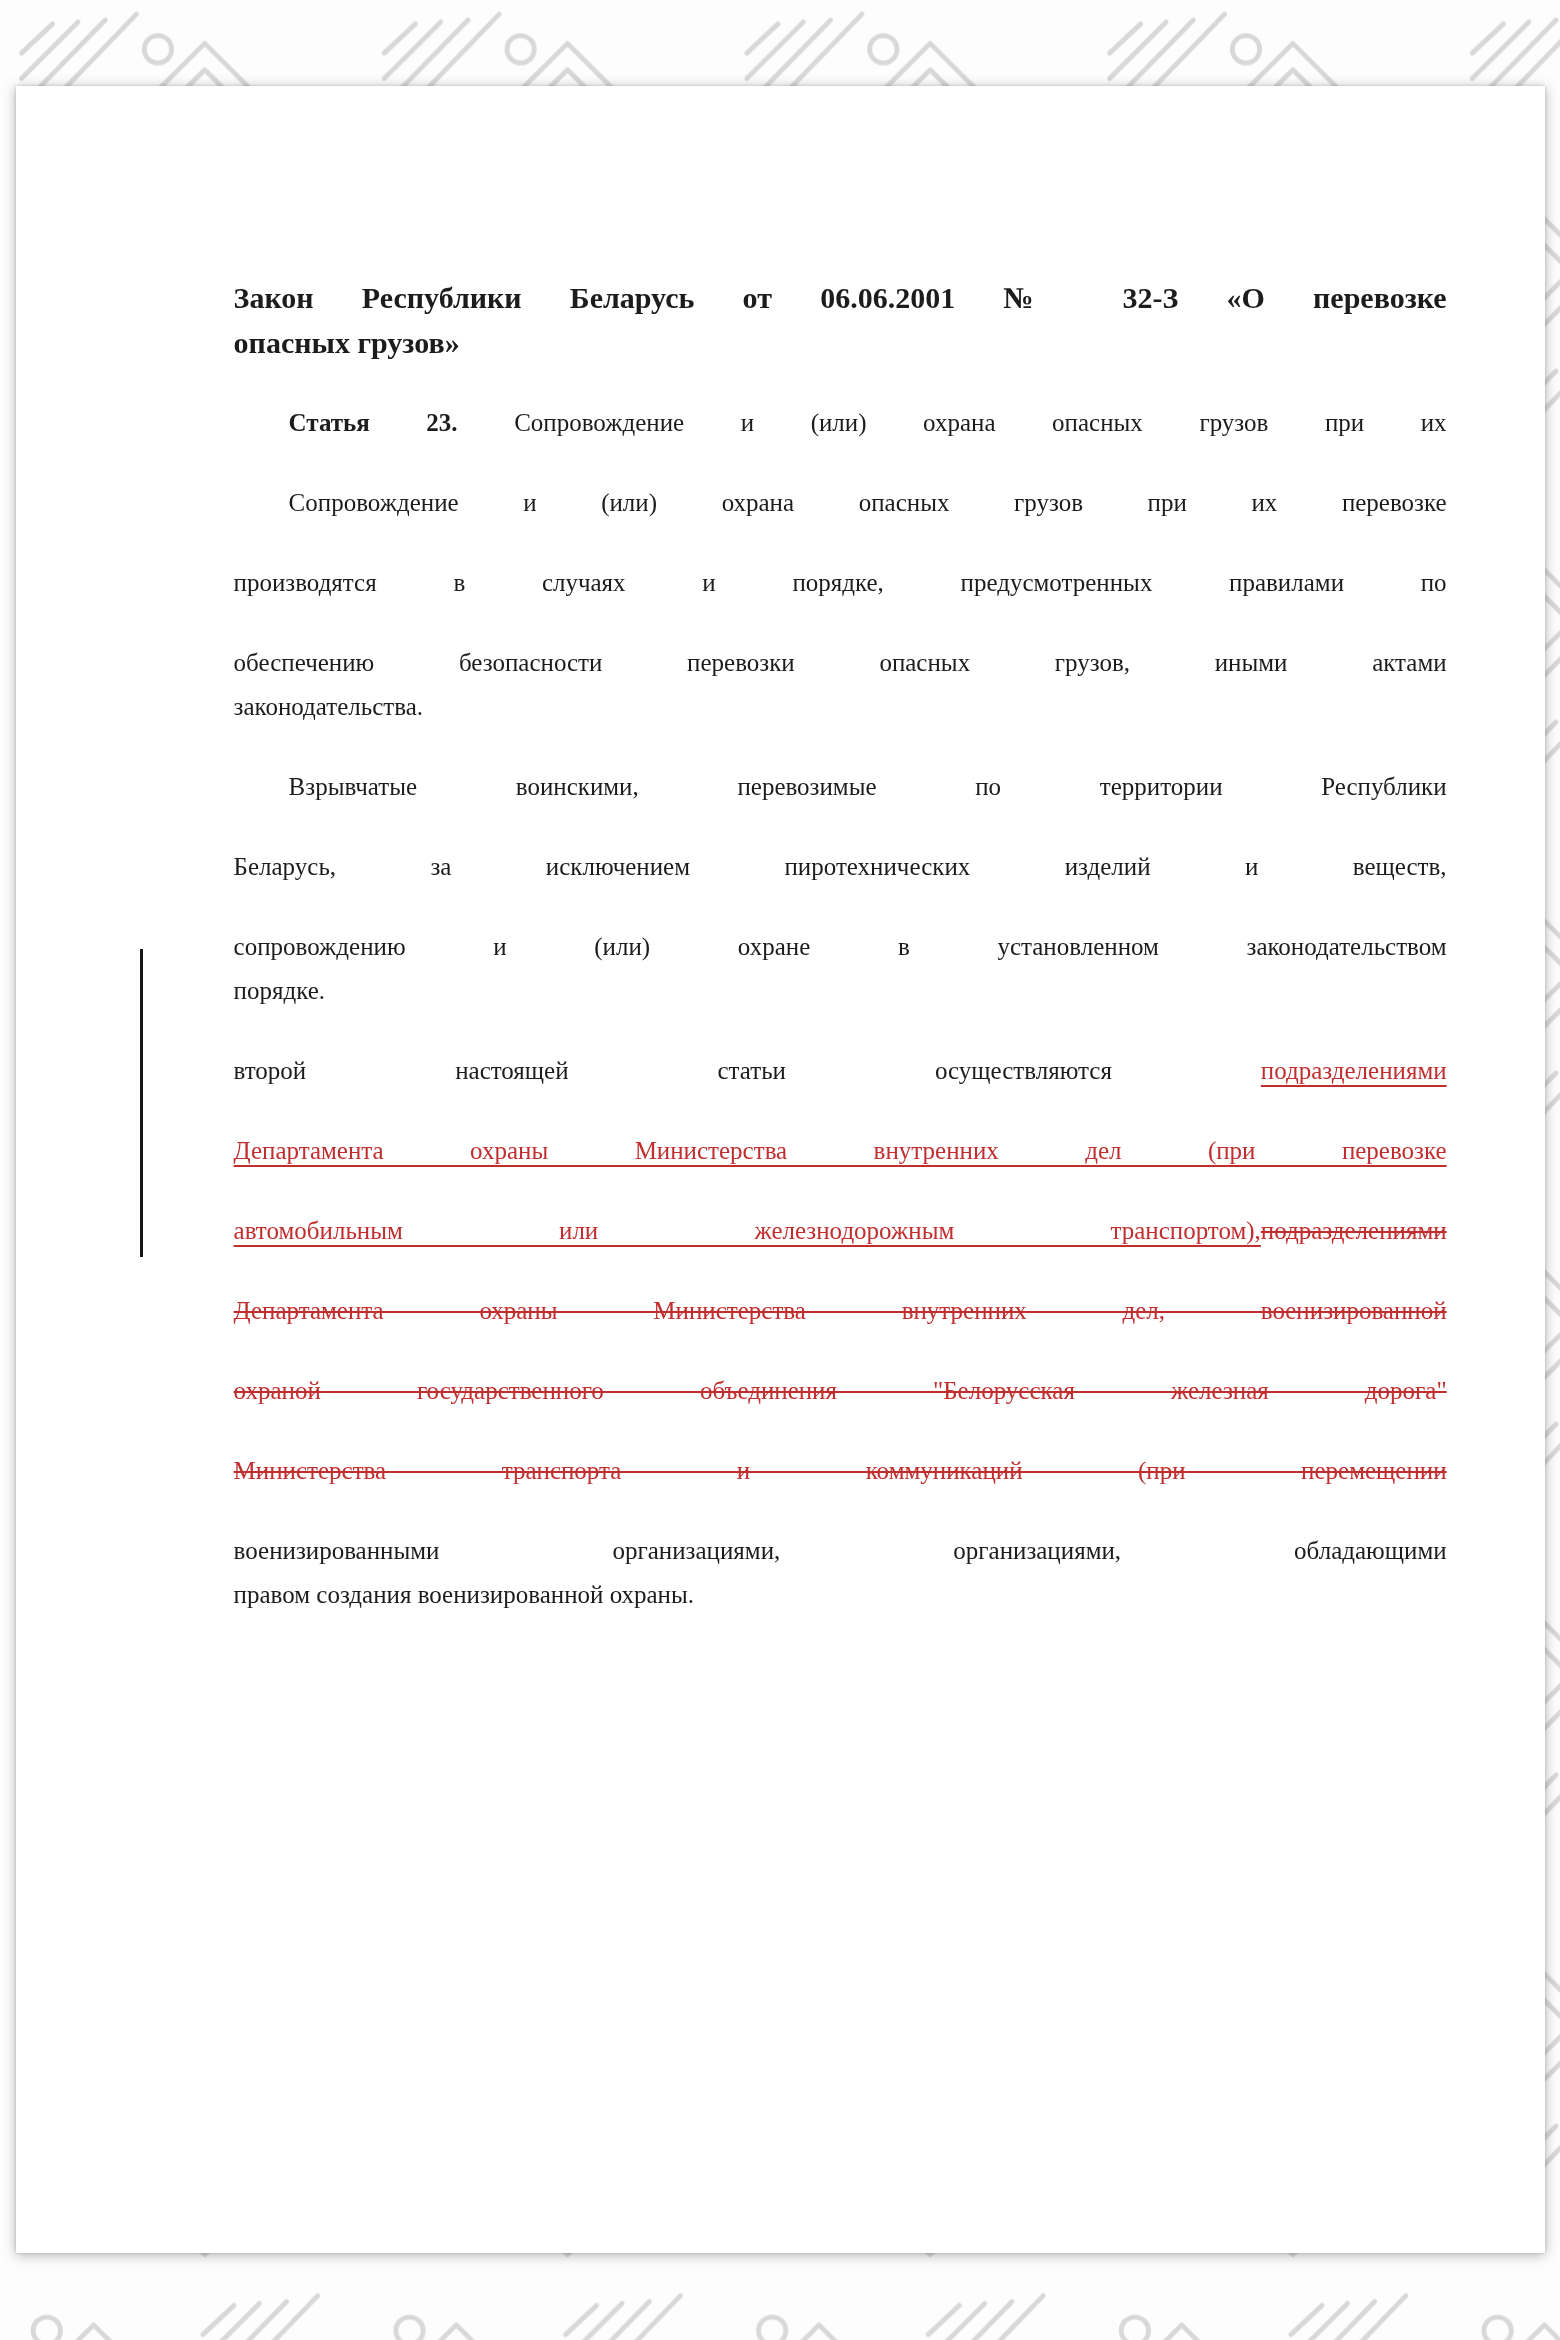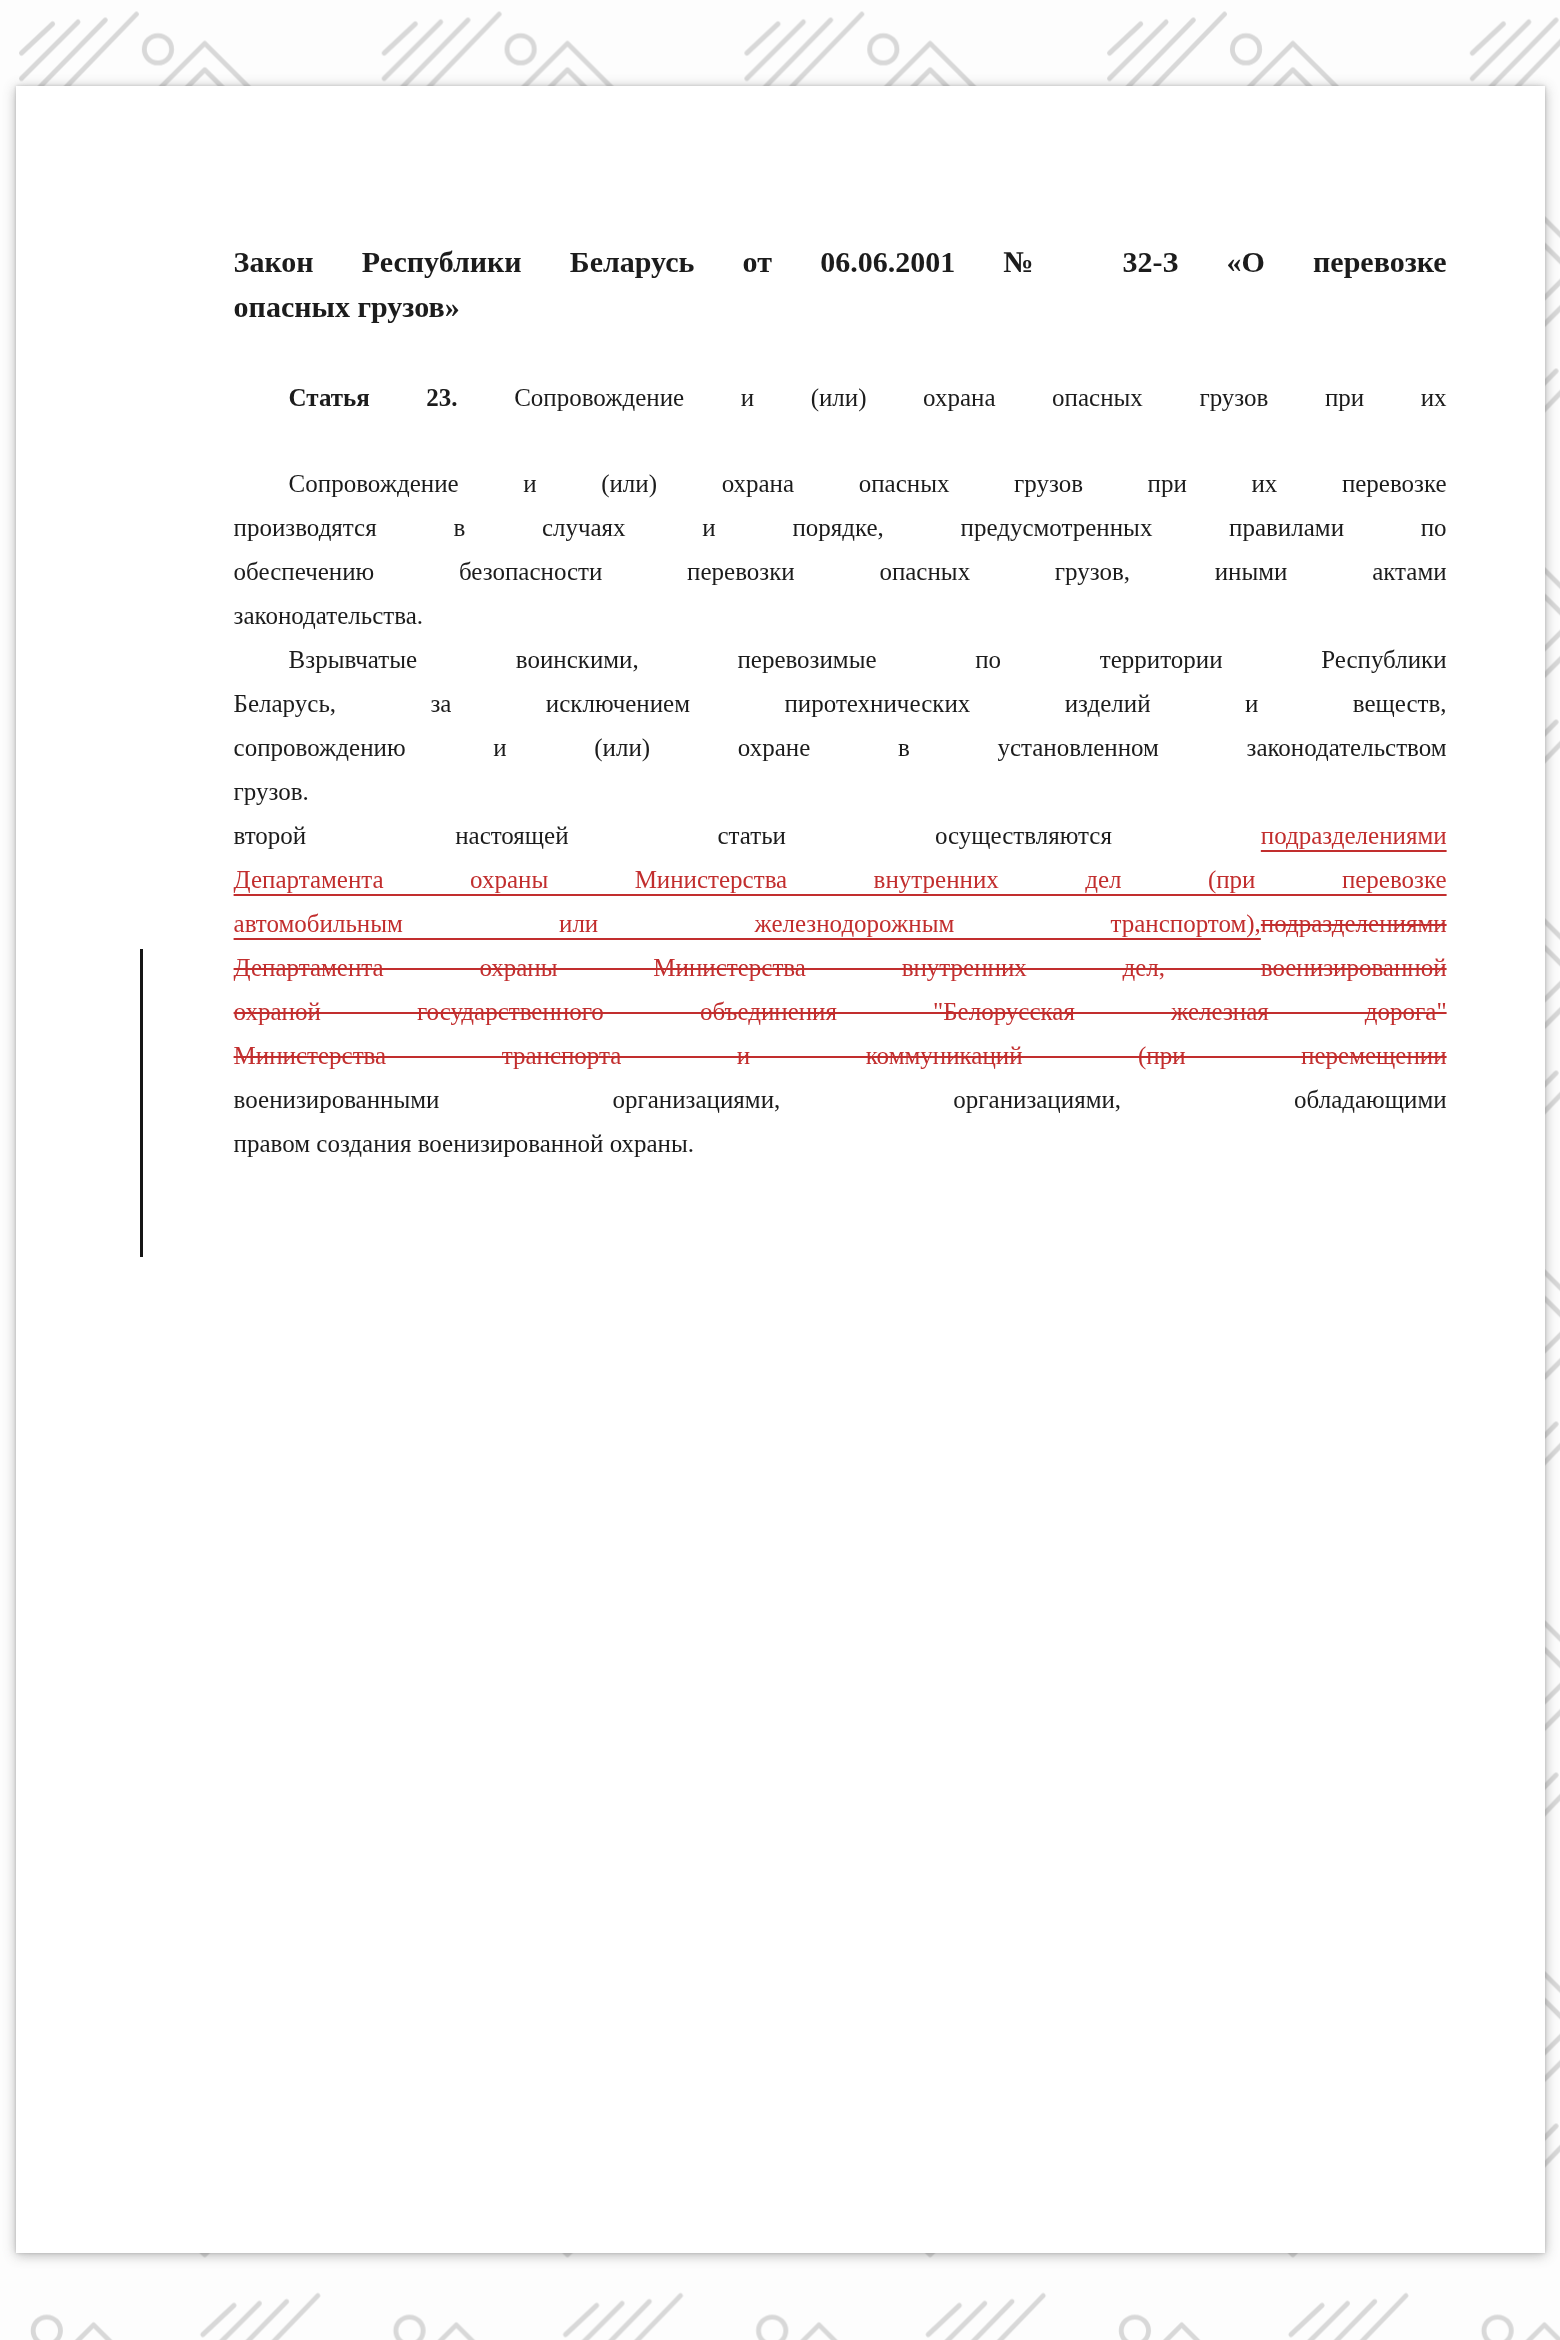--- a/index.html
+++ b/index.html
@@ -33,21 +33,21 @@
     top: 153px;
     color: #1c1c1c;
   }
   .line {
     font-size: 25px;
     line-height: 44px;
     text-align: justify;
     text-align-last: left;
     white-space: normal;
   }
-  .line.stretch { text-align-last: justify; }
+  .line.stretch { text-align-last: justify; margin-top: 36px; }
   .line.title {
     font-size: 30px;
     line-height: 45px;
     font-weight: 700;
   }
   .indent { text-indent: 55px; }
   .mt-heading { margin-top: 47px; }
   .mt-para { margin-top: 42px; }
   .bold { font-weight: 700; }
   .ins {
@@ -120,21 +120,21 @@
       <div class="line stretch indent mt-heading"><span class="bold">Статья 23.</span><span> Сопровождение и (или) охрана опасных грузов при их</span></div>
 
       <div class="line stretch indent mt-para">Сопровождение и (или) охрана опасных грузов при их перевозке</div>
       <div class="line stretch">производятся в случаях и порядке, предусмотренных правилами по</div>
       <div class="line stretch">обеспечению безопасности перевозки опасных грузов, иными актами</div>
       <div class="line">законодательства.</div>
 
       <div class="line stretch indent">Взрывчатые воинскими, перевозимые по территории Республики</div>
       <div class="line stretch">Беларусь, за исключением пиротехнических изделий и веществ,</div>
       <div class="line stretch">сопровождению и (или) охране в установленном законодательством</div>
-      <div class="line">грузов.</div>
+      <div class="line">порядке.</div>
 
       <div class="line stretch"><span>второй настоящей статьи осуществляются </span><span class="ins">подразделениями</span></div>
       <div class="line stretch"><span class="ins">Департамента охраны Министерства внутренних дел (при перевозке</span></div>
       <div class="line stretch"><span class="ins">автомобильным или железнодорожным транспортом),</span><span class="del">подразделениями</span></div>
       <div class="line stretch"><span class="del">Департамента охраны Министерства внутренних дел, военизированной</span></div>
       <div class="line stretch"><span class="del">охраной государственного объединения "Белорусская железная дорога"</span></div>
       <div class="line stretch"><span class="del">Министерства транспорта и коммуникаций (при перемещении</span></div>
       <div class="line stretch"><span>военизированными организациями, организациями, обладающими</span></div>
       <div class="line"><span>правом создания военизированной охраны.</span></div>
 

